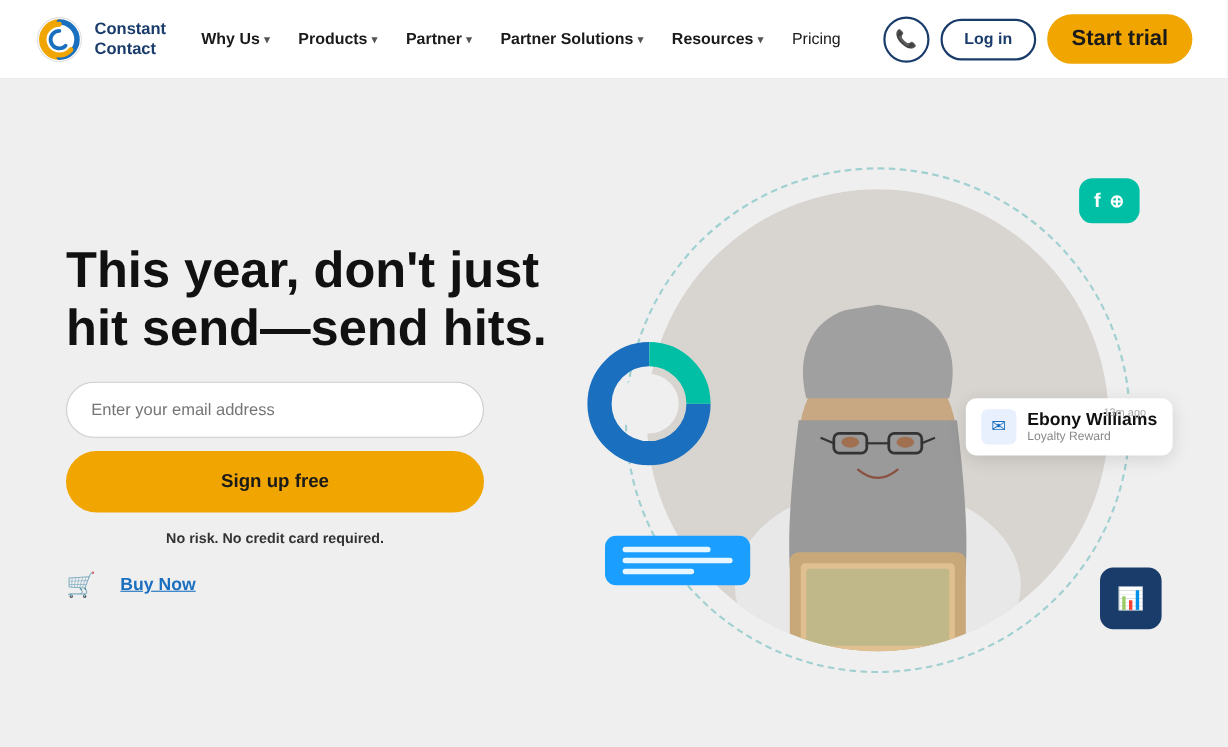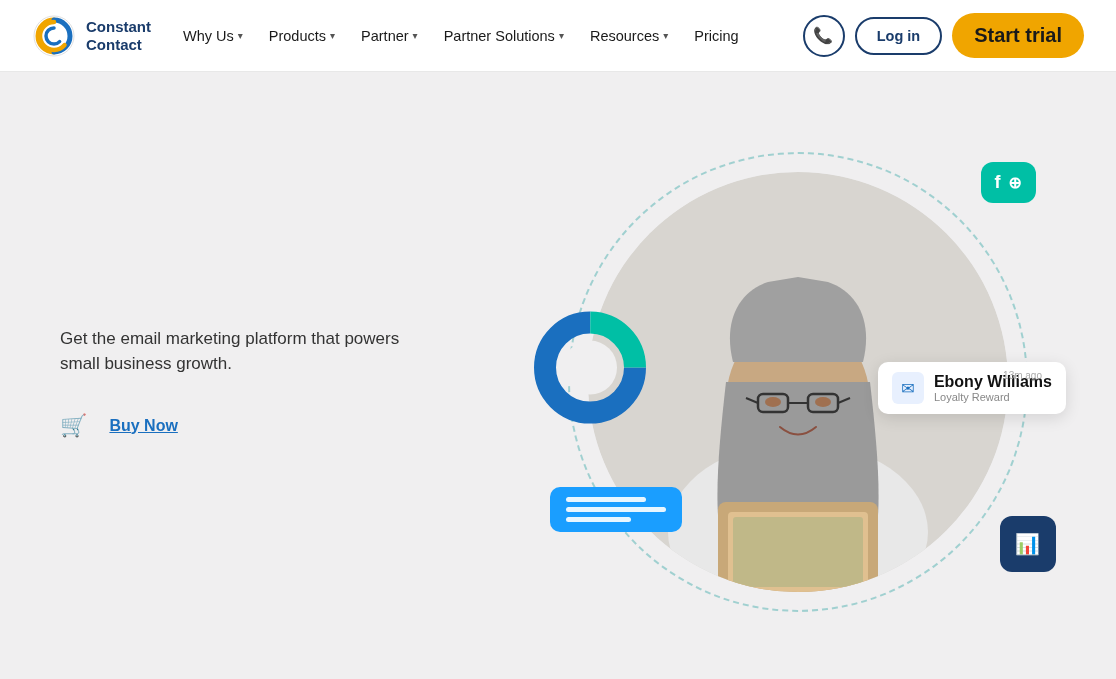--- a/index.html
+++ b/index.html
@@ -37,21 +37,21 @@
       align-items: center;
       gap: 2px;
       flex: 1;
     }
     .nav-item {
       display: flex;
       align-items: center;
       gap: 4px;
       padding: 8px 12px;
       font-size: 14.5px;
-      font-weight: 400;
+      font-weight: 700;
       color: #1a1a1a;
       cursor: pointer;
       border-radius: 4px;
       white-space: nowrap;
     }
     .nav-item .chevron {
       font-size: 10px;
       color: #555;
     }
     .nav-pricing {
@@ -357,22 +357,27 @@
     <button class="btn-phone">
       <span>📞</span>
     </button>
     <button class="btn-login">Log in</button>
     <button class="btn-start-trial">Start trial</button>
   </div>
 </nav>
 
 <section class="hero">
   <div class="hero-left">
-    <p class="hero-subtitle">Get the email marketing platform that powers small business growth.</p>
-
+    <h1 class="hero-title">This year, don't just hit send—send hits.</h1>
+
+    <div class="email-form">
+      <input class="email-input" type="email" placeholder="Enter your email address" style="">
+      <button class="btn-signup">Sign up free</button>
+      <p class="no-risk">No risk. No credit card required.</p>
+    </div>
 
     <a class="buy-now-link" href="#">
       <span class="cart-icon">🛒</span>
       <span class="buy-now-text">Buy Now</span>
     </a>
   </div>
 
   <div class="hero-right">
 
     <div class="circle-dashed"></div>

